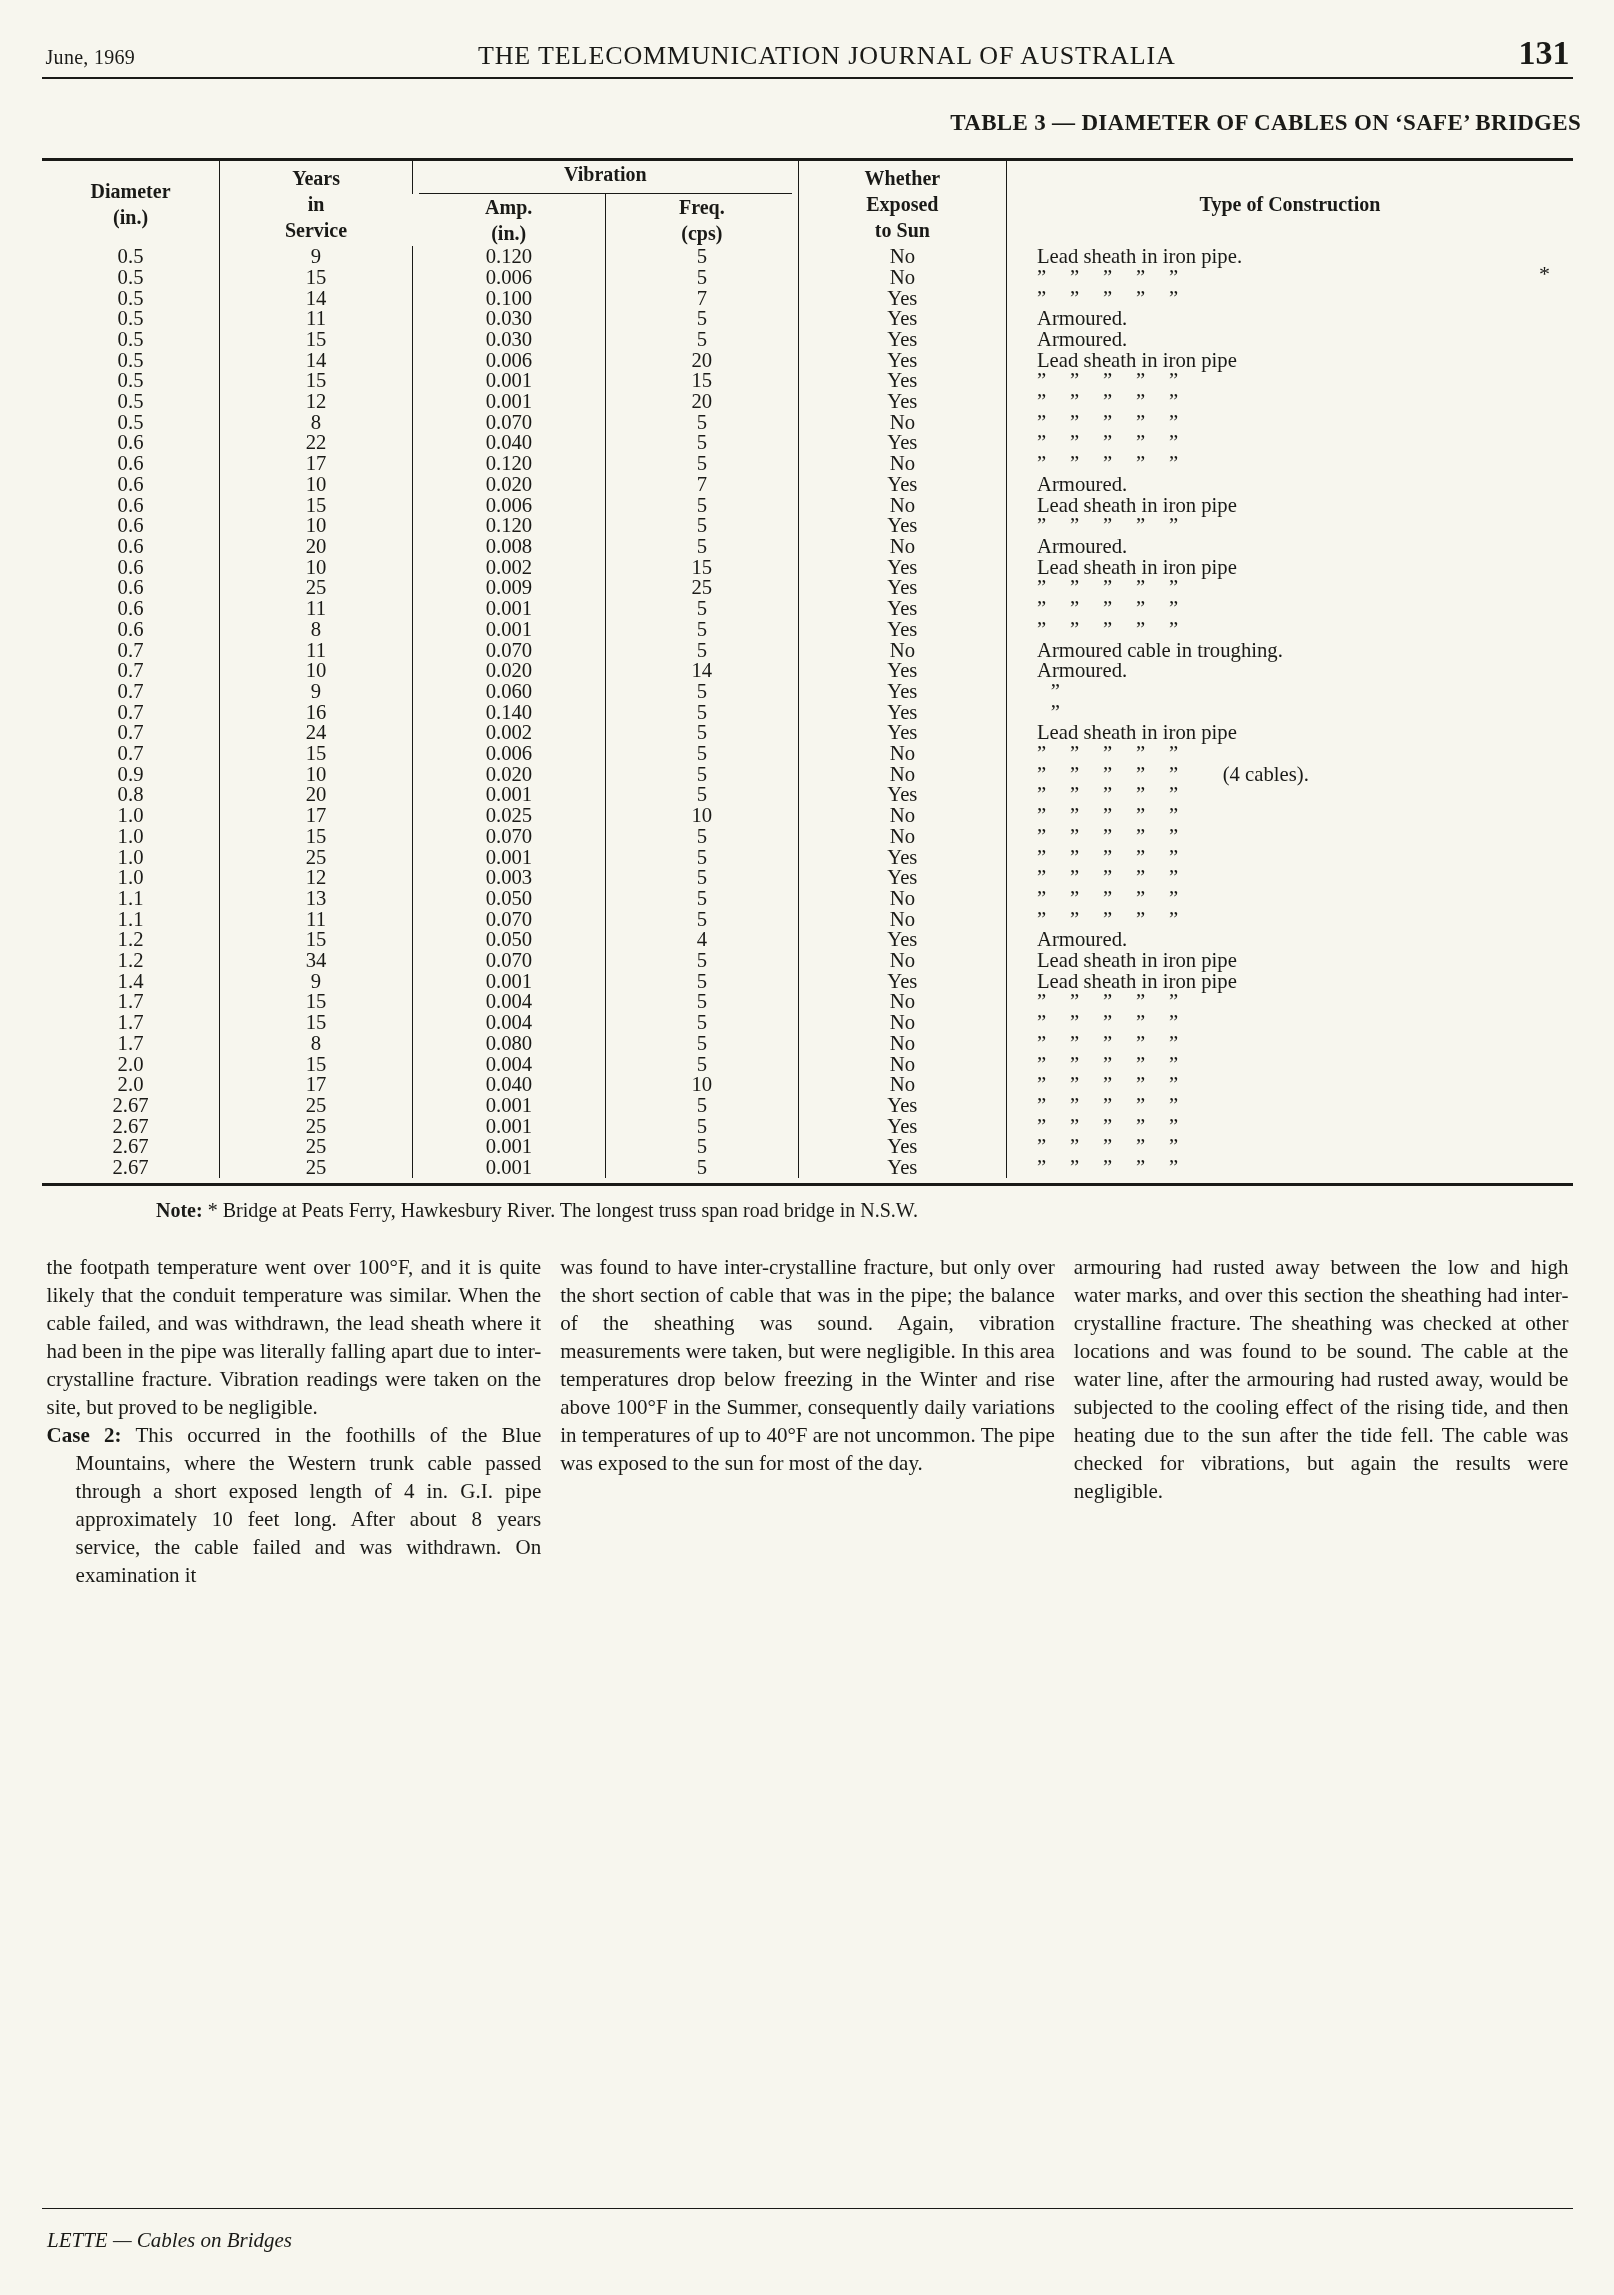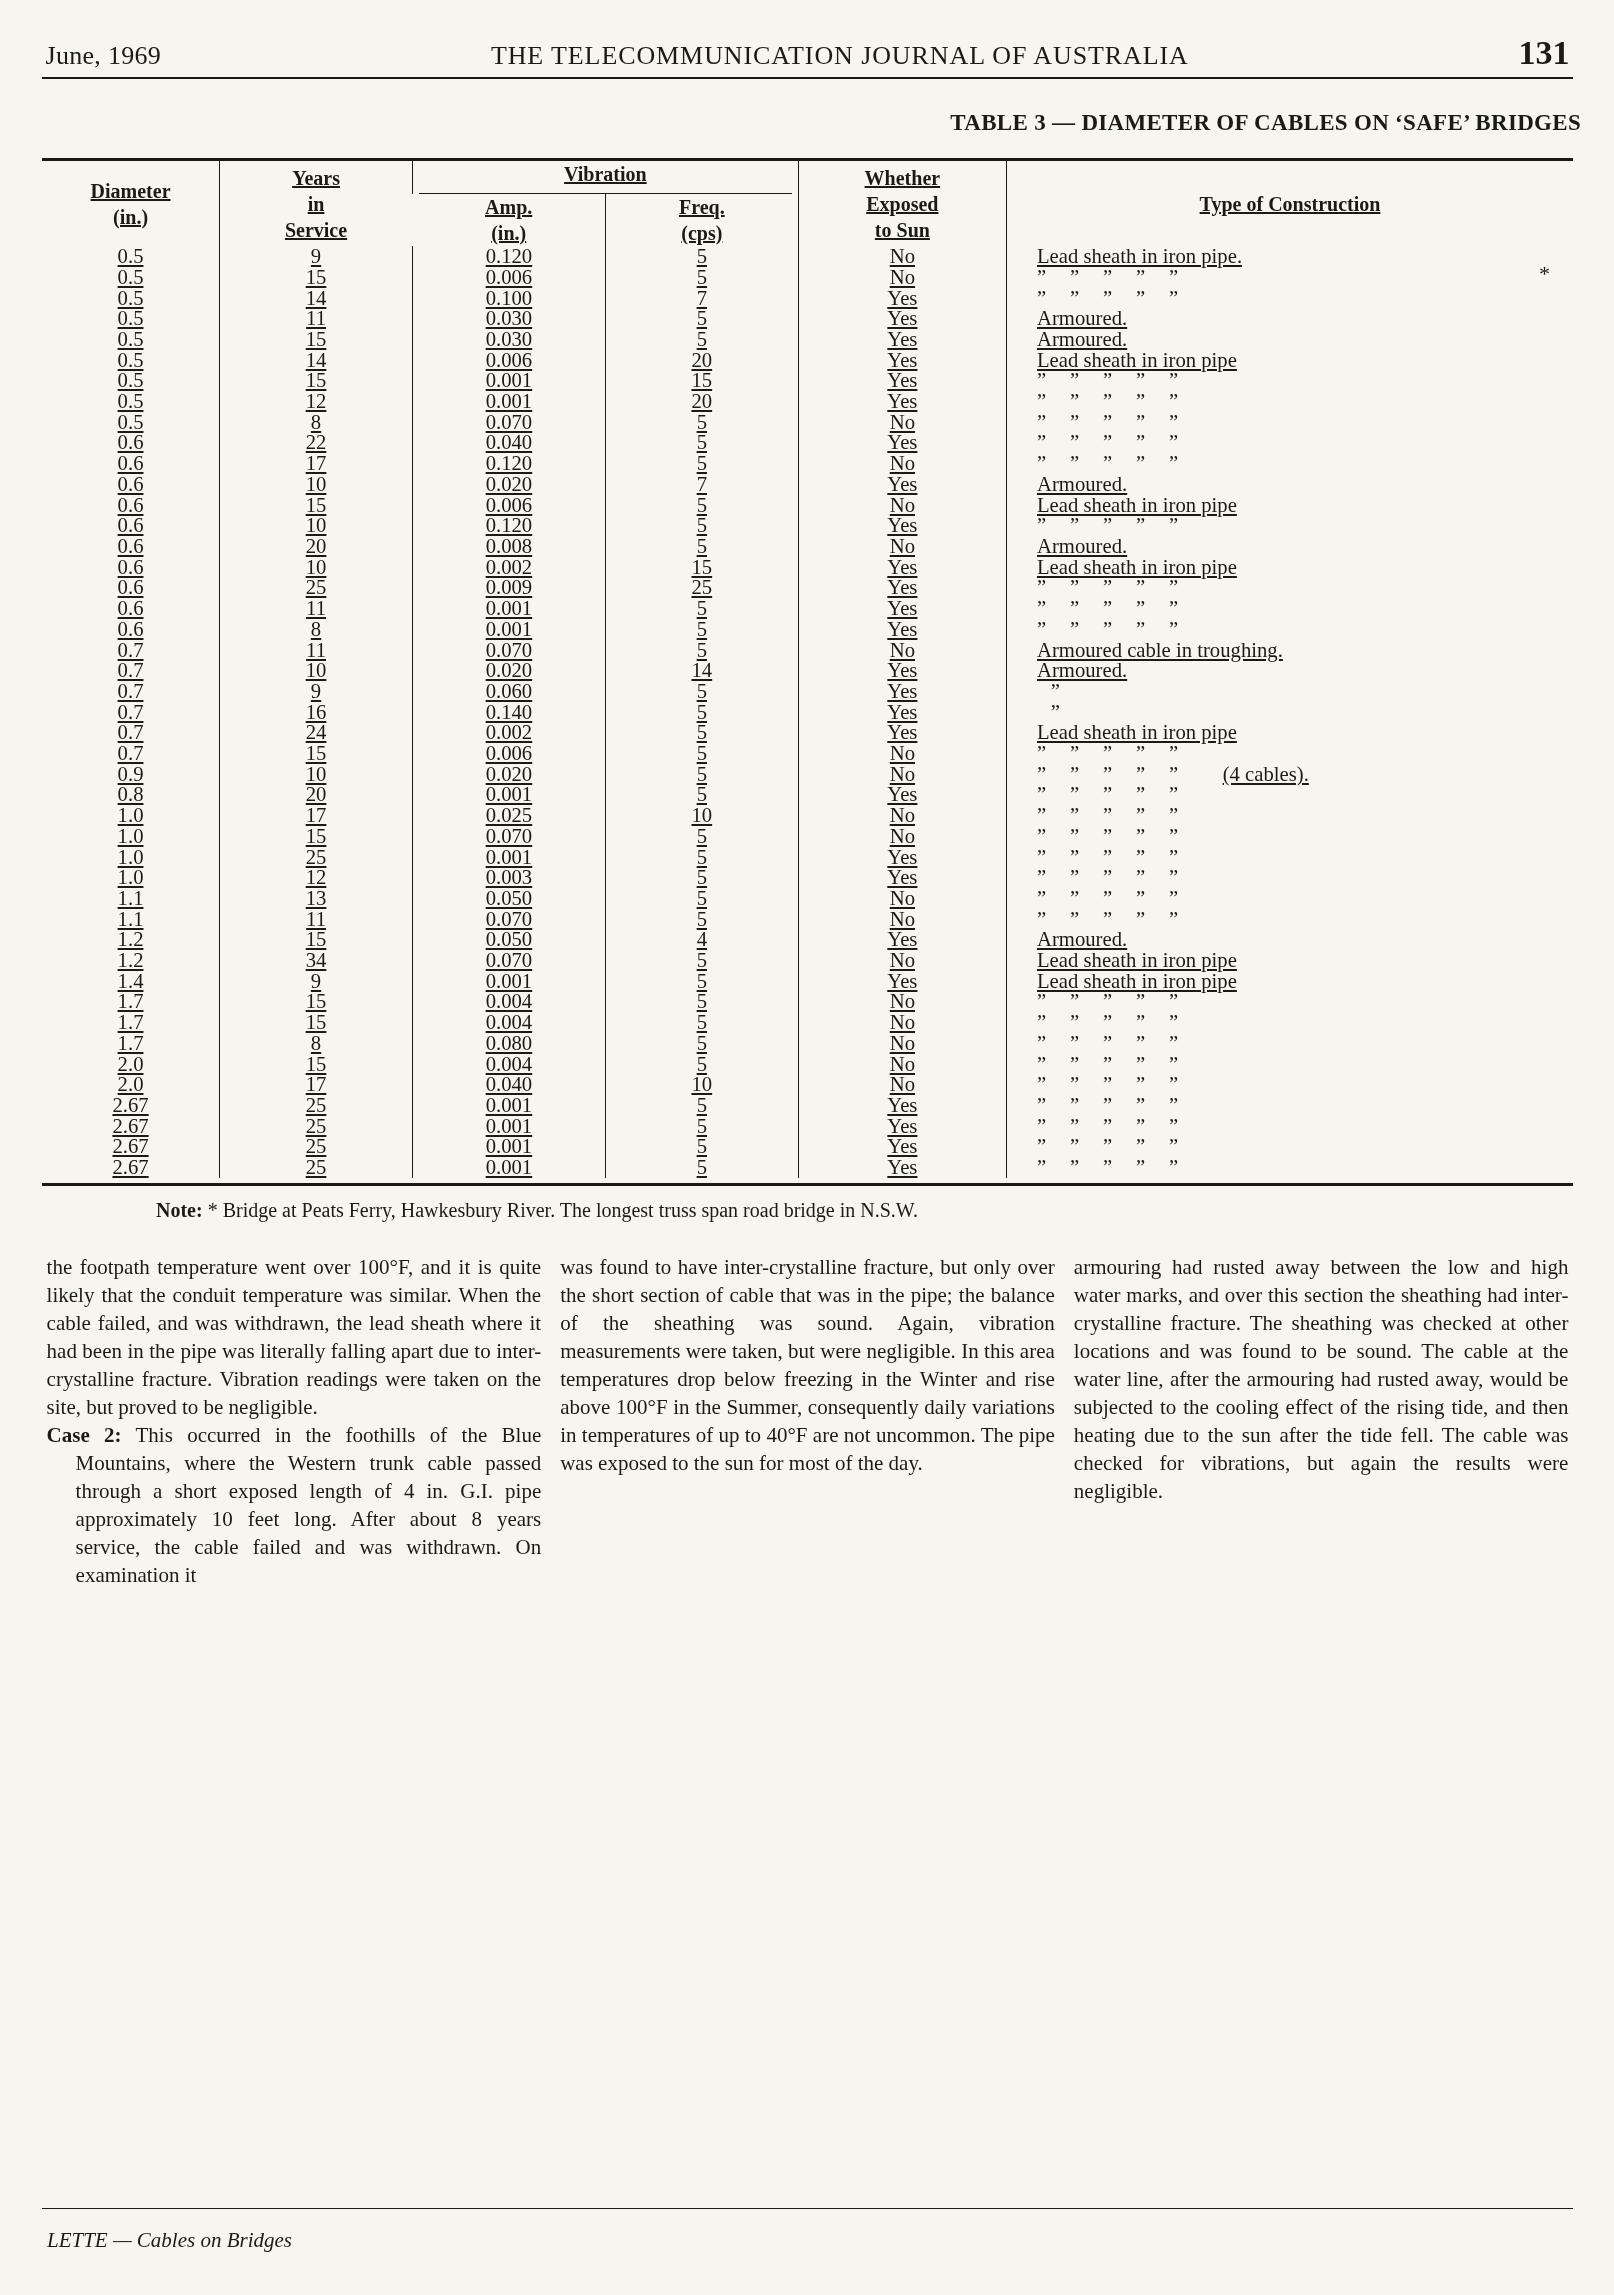--- a/index.html
+++ b/index.html
@@ -11,36 +11,36 @@
     position:relative;
     overflow:hidden;
   }
   .page { position:absolute; inset:0; padding:0 34px; box-sizing:border-box; }
 
   
   .runhead {
     display:flex; align-items:baseline; justify-content:space-between;
     padding:34px 11.5px 0 11.5px;
   }
-  .runhead .date   { font-size:26px; letter-spacing:0.3px; }
+  .runhead .date   { font-size:20px; letter-spacing:0.3px; }
   .runhead .jtitle { font-size:26px; letter-spacing:0.9px; }
   .runhead .folio  { font-size:34px; font-weight:bold; }
   .headrule { height:2.9px; background:#1a1a17; margin:4.6px 8px 0 8px; }
 
   
   .table-caption {
     text-align:right; font-weight:bold; font-size:23px;
     letter-spacing:0.3px; margin-top:31px;
   }
 
   
   .tbl-wrap { margin-top:22px; padding:0 8px; }
   .rule-heavy { height:2.9px; background:#1a1a17; }
 
-  table.maintbl { width:100%; border-collapse:collapse; table-layout:fixed;text-decoration:underline; }
+  table.maintbl { width:100%; border-collapse:collapse; table-layout:fixed; }
   table.maintbl td, table.maintbl th { padding:0; }
 
   
   col.c-dia  { width:11.6%; }
   col.c-yrs  { width:12.6%; }
   col.c-amp  { width:12.6%; }
   col.c-frq  { width:12.6%; }
   col.c-sun  { width:13.6%; }
   col.c-con  { width:37.0%; }
 

